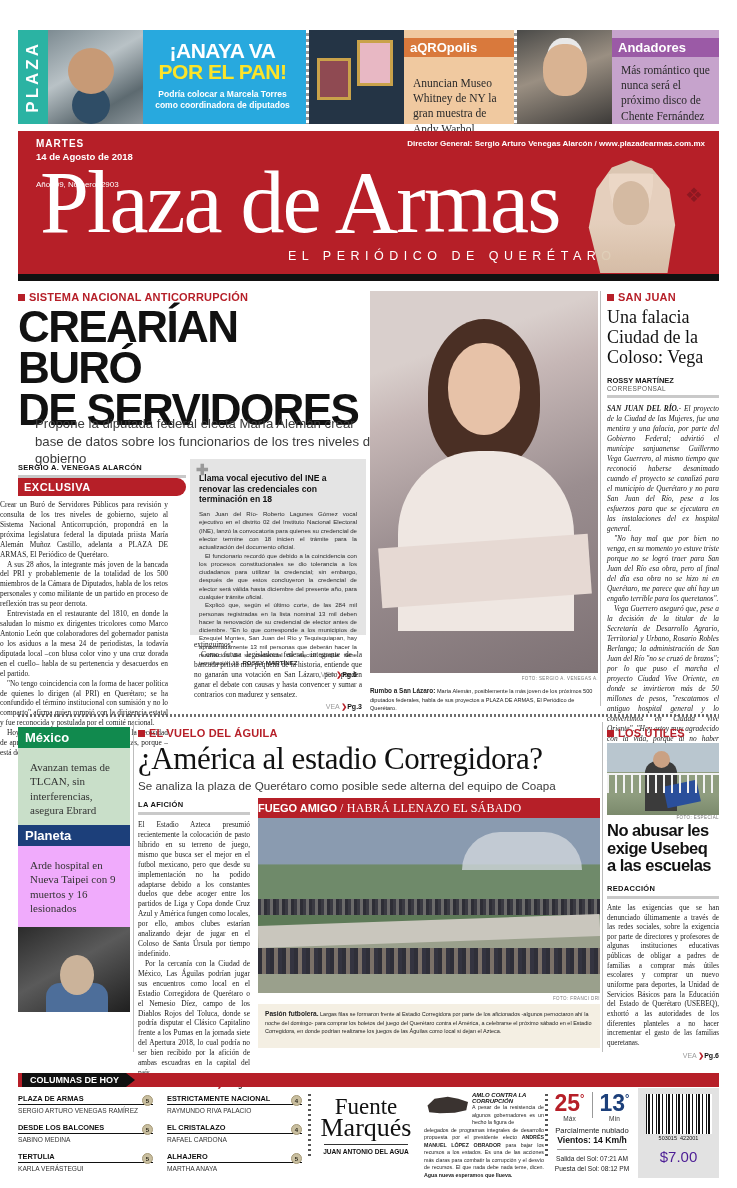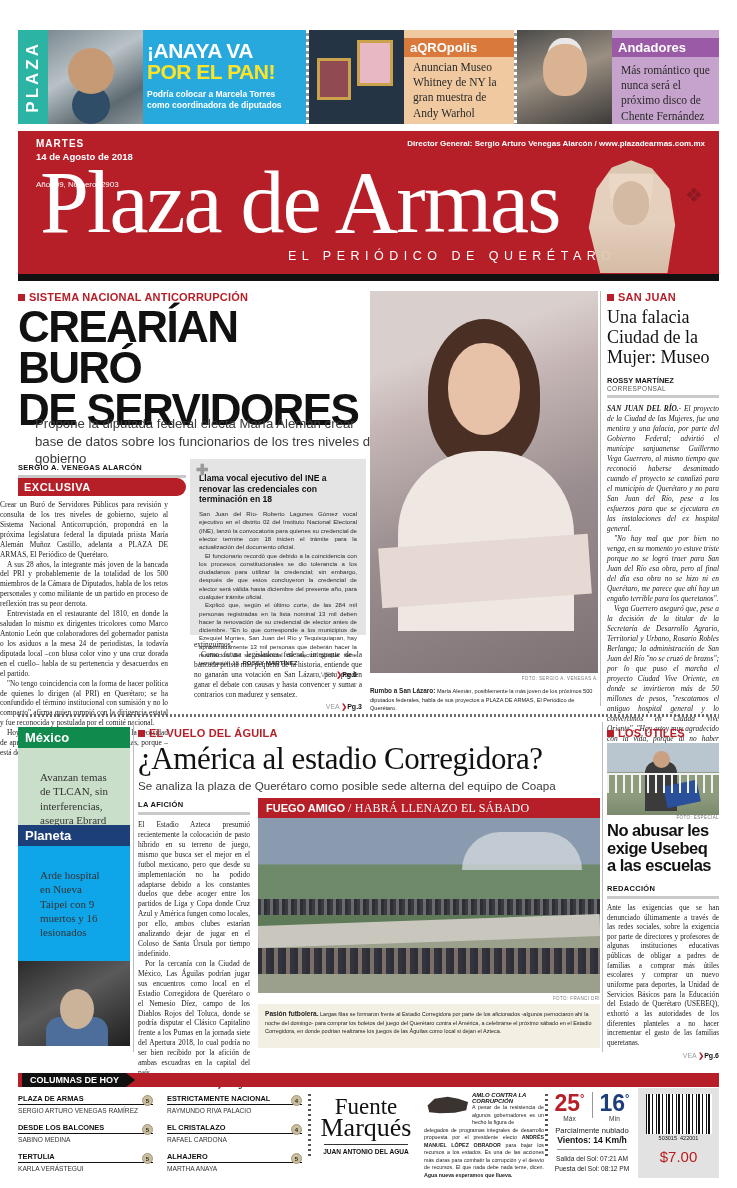--- a/index.html
+++ b/index.html
@@ -24,39 +24,39 @@
   }
   .plaza-tab span {
     writing-mode: vertical-rl; transform: rotate(180deg);
     font-family:"Liberation Sans", sans-serif; font-weight:bold;
     font-size:17px; letter-spacing:3px;
   }
   .teaser-a { flex:0 0 258px; background:#28a9de; display:flex; }
   .teaser-a .ph { width:95px; background:linear-gradient(150deg,#7d8b92,#b9c2c6 40%,#5d6a70 75%,#8c969b); position:relative; overflow:hidden;}
   .teaser-a .ph::after{content:"";position:absolute;left:20px;top:18px;width:46px;height:46px;border-radius:50%;background:#c79a76;box-shadow:0 34px 0 -4px #2f4d66;}
   .teaser-a .txt {
-    flex:1; color:#fff; text-align:left; padding:10px 8px 6px 4px;
+    flex:1; color:#fff; text-align:center; padding:10px 8px 6px 4px;
     font-family:"Liberation Sans", sans-serif;
   }
   .teaser-a .l1 { font-size:21px; font-weight:bold; line-height:1.0; letter-spacing:-0.5px;}
   .teaser-a .l2 { font-size:21px; font-weight:bold; line-height:1.0; color:#fde428; letter-spacing:-0.5px;}
   .teaser-a .l3 { font-size:8.5px; font-weight:bold; line-height:1.25; margin-top:7px;}
 
   .teaser-div { width:3px; background:repeating-linear-gradient(#fff 0 3px,#999 3px 6px); }
 
   .teaser-b { flex:0 0 205px; background:#f0c9a0; display:flex; }
   .teaser-b .ph { width:95px; background:#243445; position:relative; overflow:hidden;}
   .teaser-b .ph i{position:absolute;display:block;border:3px solid #c9a24a;}
   .teaser-b .ph i.f1{left:8px;top:28px;width:34px;height:42px;background:#8f4a52;}
   .teaser-b .ph i.f2{left:48px;top:10px;width:36px;height:46px;background:#e8b8c4;}
   .teaser-b .txt { flex:1; padding:8px 8px 6px 9px; }
   .teaser-b .kick {
     background:#d9793c; color:#fff; font-family:"Liberation Sans",sans-serif;
     font-weight:bold; font-size:13px; padding:2px 6px; display:inline-block;
-    margin:-8px -8px 3px -9px; width:calc(100% + 17px);
+    margin:-8px -8px 19px -9px; width:calc(100% + 17px);
   }
   .teaser-b .body { font-size:11.5px; line-height:1.32; color:#2a2a2a; }
 
   .teaser-c { flex:1; background:#c6a3cc; display:flex; }
   .teaser-c .ph { width:95px; background:linear-gradient(160deg,#4a4a48,#9a8f82 45%,#3c3a38); position:relative; overflow:hidden;}
   .teaser-c .ph::after{content:"";position:absolute;left:26px;top:14px;width:44px;height:52px;border-radius:45%;background:#d9b392;box-shadow:0 -10px 0 -4px #e8e8e8;}
   .teaser-c .txt { flex:1; padding:8px 8px 6px 9px; }
   .teaser-c .kick {
     background:#9b5aa6; color:#fff; font-family:"Liberation Sans",sans-serif;
     font-weight:bold; font-size:13px; padding:2px 6px; display:inline-block;
@@ -213,44 +213,44 @@
   .dotrule { position:absolute; height:3px;
     background-image: repeating-linear-gradient(90deg,#6e6e6e 0 2px, transparent 2px 4px);
   }
 
   
   .sb { position:absolute; left:18px; width:112px; }
   .sb-head {
     color:#fff; font-family:"Liberation Sans",sans-serif; font-weight:bold;
     font-size:13px; padding:3px 0 3px 7px;
   }
-  .sb-body { padding:22px; font-family:"Liberation Serif",serif; font-size:11px; line-height:1.3; color:#333;}
+  .sb-body { padding:12px; font-family:"Liberation Serif",serif; font-size:11px; line-height:1.3; color:#333;}
   .sb-mex .sb-head{background:#118a4e;}
   .sb-mex .sb-body{background:#c9dfc9;}
   .sb-pla .sb-head{background:#1c3f7a;}
-  .sb-pla .sb-body{background:#0ea5e9;}
+  .sb-pla .sb-body{background:#f0abfc;}
   .sb-photo { width:112px; height:85px; background:linear-gradient(150deg,#2b2b2b,#5a5a5a 45%,#1f1f1f); position:relative; overflow:hidden;}
   .sb-photo::after{content:"";position:absolute;left:42px;top:28px;width:34px;height:40px;border-radius:50%;background:#cbb39a;}
   .sb-photo::before{content:"";position:absolute;left:28px;top:56px;width:62px;height:34px;background:#4d6e9a;border-radius:14px 14px 0 0;}
 
   
   .ag { position:absolute; left:138px; top:727px; width:462px; }
   .ag h2 {
     margin:4px 0 0 0; font-family:"Liberation Serif",serif; font-weight:normal;
     font-size:31px; line-height:1.05; letter-spacing:-.4px; color:#111;
   }
   .ag .deck {
     margin-top:3px; font-family:"Liberation Sans",sans-serif; font-size:11.6px;
     color:#3a3a3a;
   }
   .laaficion { position:absolute; left:138px; top:800px; width:112px; }
   .fuego {
     position:absolute; left:258px; top:798px; width:342px; height:20px;
     background:#b61f28; color:#fff; display:flex; align-items:center;
-    padding-left:8px; font-size:12px;
+    font-size:12px;
   }
   .fuego b { font-family:"Liberation Sans",sans-serif; font-weight:bold; font-size:11px;}
   .fuego span { font-family:"Liberation Serif",serif; letter-spacing:.2px;}
   .stadium-photo {
     position:absolute; left:258px; top:818px; width:342px; height:175px;
     background:linear-gradient(180deg,#8a9bb0 0 26%, #6f8a6a 27% 46%, #5e7a58 47% 62%, #9aa08c 63% 100%);
     overflow:hidden;
   }
   .stadium-photo .road{position:absolute;left:0;top:58%;width:342px;height:22px;background:#c9c6bd;transform:rotate(-2deg);}
   .stadium-photo .crowd{position:absolute;left:0;top:46%;width:342px;height:16px;
@@ -329,21 +329,21 @@
   .weather .sep { width:1px; background:#999; height:26px; margin:0 3px;}
   .weather .cond { font-family:"Liberation Sans",sans-serif; font-size:7.6px; color:#222; margin-top:4px;}
   .weather .wind { font-family:"Liberation Sans",sans-serif; font-weight:bold; font-size:8.6px; color:#111;}
   .weather .hr2 { height:1px; background:#999; margin:4px 4px;}
   .weather .sun { font-family:"Liberation Sans",sans-serif; font-size:6.6px; color:#222; line-height:1.5;}
 
   .pricebox { position:absolute; left:638px; top:1088px; width:81px; height:90px; background:#e2e2e2; }
   .barcode { margin:6px auto 0 auto; width:66px; height:40px; background:#fff;
     background-image: repeating-linear-gradient(90deg,#111 0 1px, #fff 1px 2px, #111 2px 4px, #fff 4px 6px, #111 6px 7px, #fff 7px 10px);}
   .bcnums { font-family:"Liberation Sans",sans-serif; font-size:5.5px; text-align:center; margin-top:1px; color:#111;}
-  .price { text-align:center; font-family:"Liberation Sans",sans-serif; font-size:15px; color:#b91c1c; margin-top:7px;}
+  .price { text-align:center; font-family:"Liberation Sans",sans-serif; font-size:15px; color:#4c1d95; margin-top:7px;}
 </style>
 </head>
 <body>
 
 <div class="page">
 
   <div class="teaser-strip">
     <div class="plaza-tab">
       <span>PLAZA</span>
     </div>
@@ -446,21 +446,21 @@
   <div class="photo-credit">FOTO: SERGIO A. VENEGAS A.</div>
   <div class="photo-cap">
     <b>Rumbo a San Lázaro:</b><span> María Alemán, posiblemente la más joven de los próximos 500 diputados federales, habla de sus proyectos a PLAZA DE ARMAS, El Periódico de Querétaro.</span>
   </div>
 
   <div class="vrule" style="left:600px; top:291px; height:415px;"></div>
   <div class="sj">
     <div class="kicker">
       <span class="sq"></span><span>SAN JUAN</span>
     </div>
-    <h2>Una falacia Ciudad de la Mujer: Museo</h2>
+    <h2>Una falacia Ciudad de la Coloso: Vega</h2>
     <div class="by">
       <div class="n">ROSSY MARTÍNEZ</div>
       <div class="r">CORRESPONSAL</div>
       <div class="rule-gray"></div>
     </div>
     <div class="sj-body">
       <p><span class="lead">SAN JUAN DEL RÍO.-</span><span> El proyecto de la Ciudad de las Mujeres, fue una mentira y una falacia, por parte del Gobierno Federal; advirtió el munícipe sanjuanense Guillermo Vega Guerrero, al mismo tiempo que reconoció haberse desanimado cuando el proyecto se canalizó para el municipio de Querétaro y no para San Juan del Río, pese a los esfuerzos para que se ejecutara en las instalaciones del ex hospital general.</span></p>
       <p>"No hay mal que por bien no venga, en su momento yo estuve triste porque no se logró traer para San Juan del Río esa obra, pero al final del día esa obra no se hizo ni en Querétaro, me parece que ahí hay un engaño terrible para los queretanos".</p>
       <p>Vega Guerrero aseguró que, pese a la decisión de la titular de la Secretaría de Desarrollo Agrario, Territorial y Urbano, Rosario Robles Berlanga; la administración de San Juan del Río "no se cruzó de brazos"; por lo que puso el marcha el proyecto Ciudad Vive Oriente, en donde se invirtieron más de 50 millones de pesos, "rescatamos el antiguo hospital general y lo convertimos en Ciudad Vive Oriente". "Hoy estoy muy agradecido con la vida, porque al no haber tenido esa obra de la Ciudad de las Mujeres".</p>
       <div class="vea"><span>VEA</span> <span class="arw">❯</span><b>Pg.8</b></div>
@@ -590,21 +590,21 @@
   </div>
 
   <div class="weather">
     <div class="row">
       <div>
         <div class="tmax"><span>25</span><span class="deg">°</span></div>
         <div class="lbl">Máx</div>
       </div>
       <div class="sep"></div>
       <div>
-        <div class="tmin"><span>16</span><span class="deg">°</span></div>
+        <div class="tmin"><span>13</span><span class="deg">°</span></div>
         <div class="lbl">Mín</div>
       </div>
     </div>
     <div class="cond">Parcialmente nublado</div>
     <div class="wind">Vientos: 14 Km/h</div>
     <div class="hr2"></div>
     <div class="sun">Salida del Sol: 07:21 AM</div>
     <div class="sun">Puesta del Sol: 08:12 PM</div>
   </div>
 

